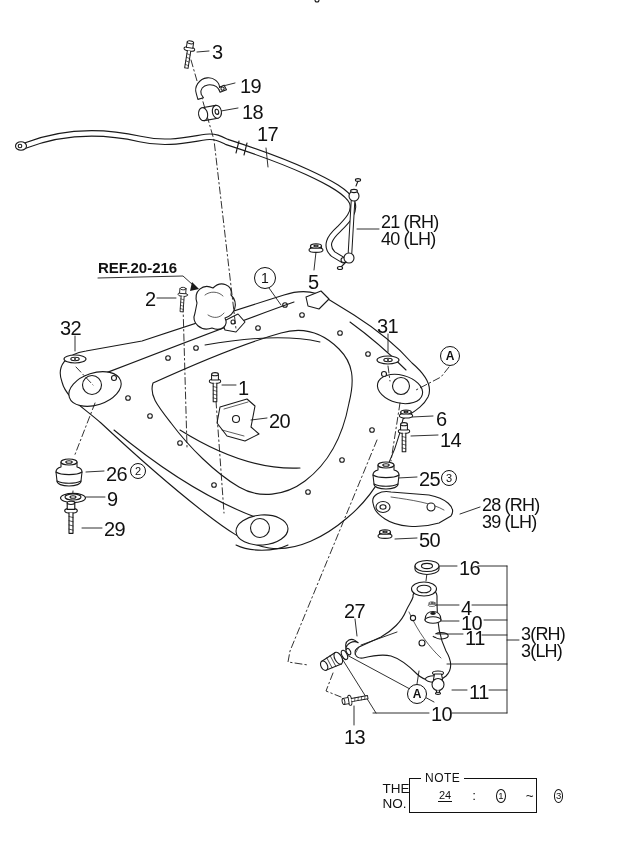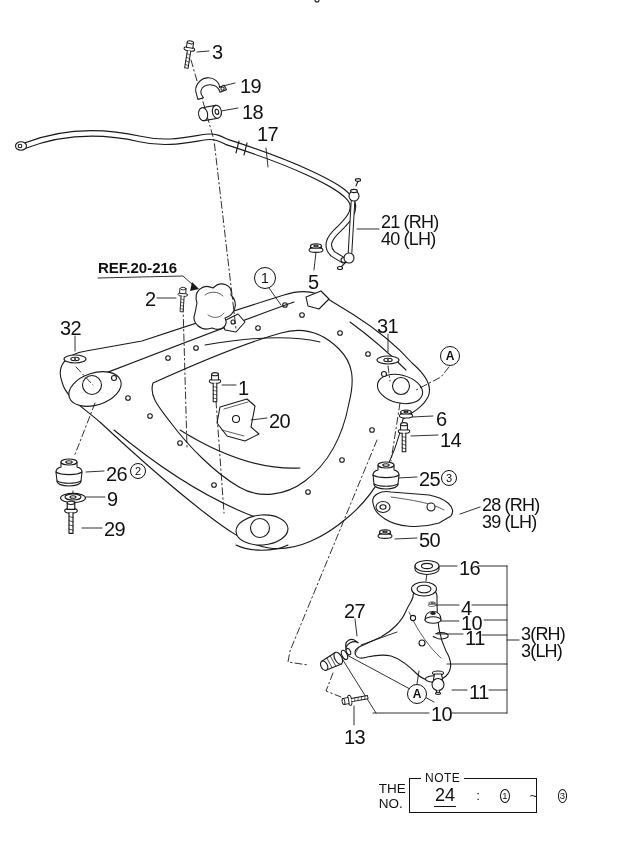--- a/index.html
+++ b/index.html
@@ -25,21 +25,21 @@
            display:flex;align-items:center;justify-content:center;
            font-size:14px;background:#fff;box-sizing:border-box;}
   .balloon.a{font-weight:bold;font-size:12px;}
   .balloon.qty{font-size:11px;}
   .notebox{position:absolute;left:409px;top:778px;width:128px;height:35px;
            border:1.5px solid #111;box-sizing:border-box;
            display:flex;align-items:center;justify-content:center;}
   .notetitle{position:absolute;top:-8px;left:11px;background:#fff;padding:0 4px;
              font-size:12px;letter-spacing:0.5px;}
   .notebody{font-size:13.5px;letter-spacing:0;display:flex;align-items:center;gap:20px;}
-  .notebody .num{font-size:18px;border-bottom:1.2px solid #111;padding:0 1px;}
+  .notebody .num{font-size:11px;border-bottom:1.2px solid #111;padding:0 1px;}
   .cnum{display:inline-flex;width:14px;height:14px;border:1.1px solid #111;border-radius:50%;
         align-items:center;justify-content:center;font-size:9.5px;box-sizing:border-box;}
 </style>
 </head>
 <body>
 
 <div class="canvas">
 
 <svg id="art" width="620" height="848" viewBox="0 0 620 848">
   <defs>

